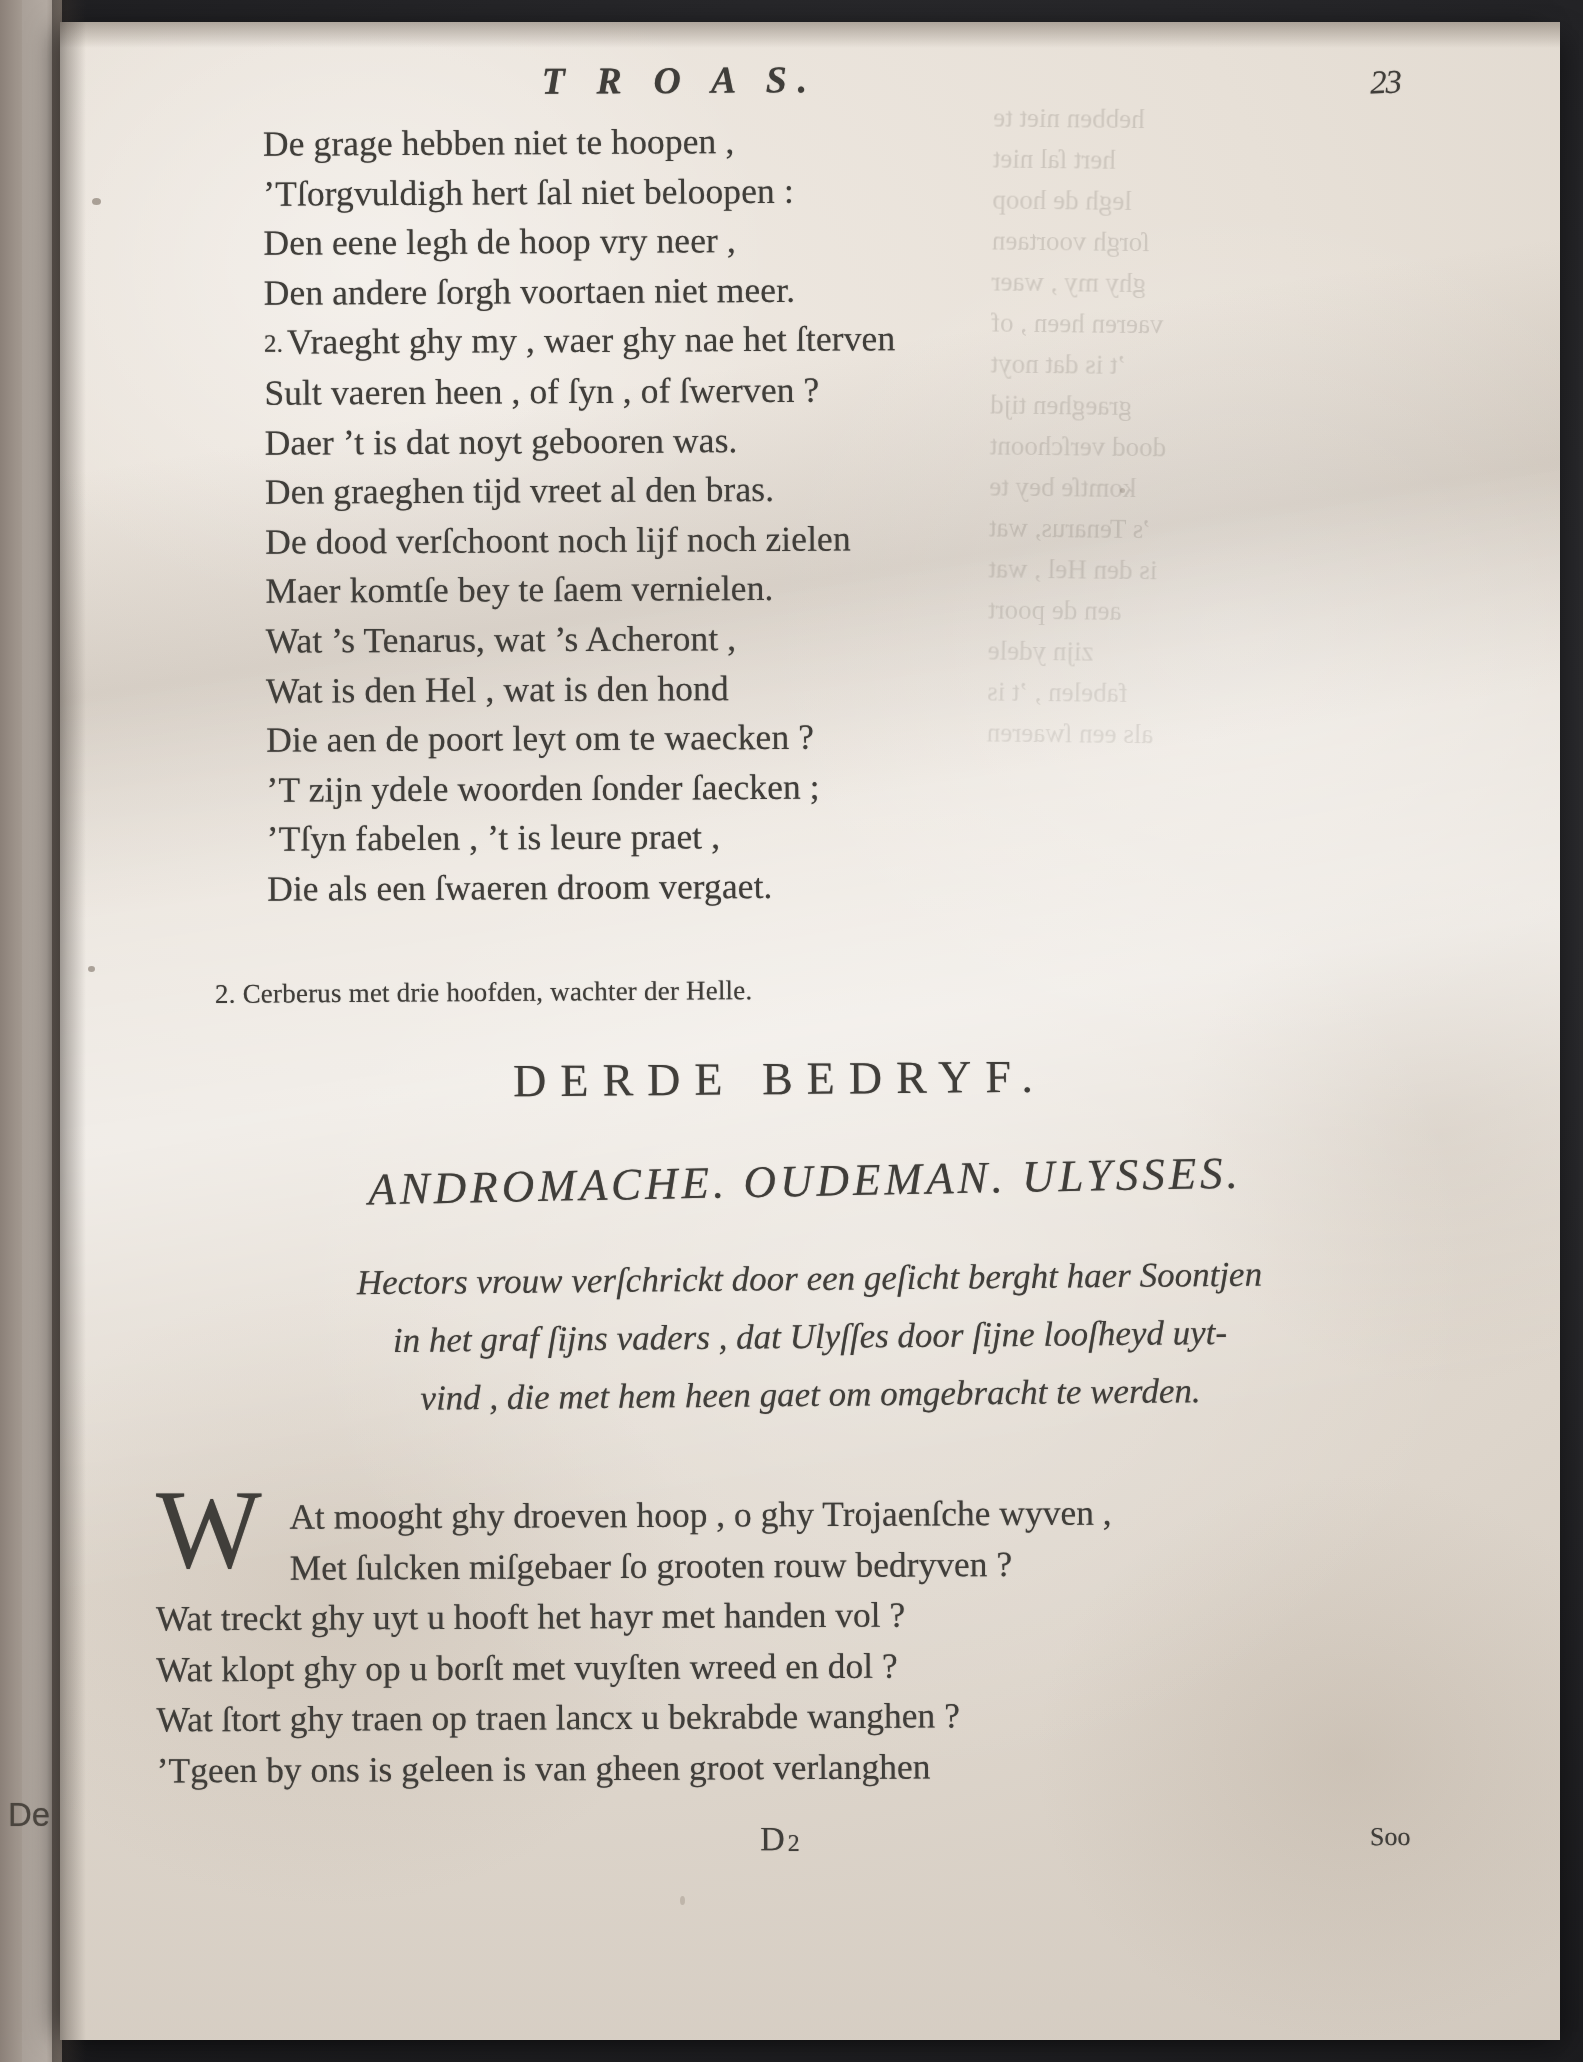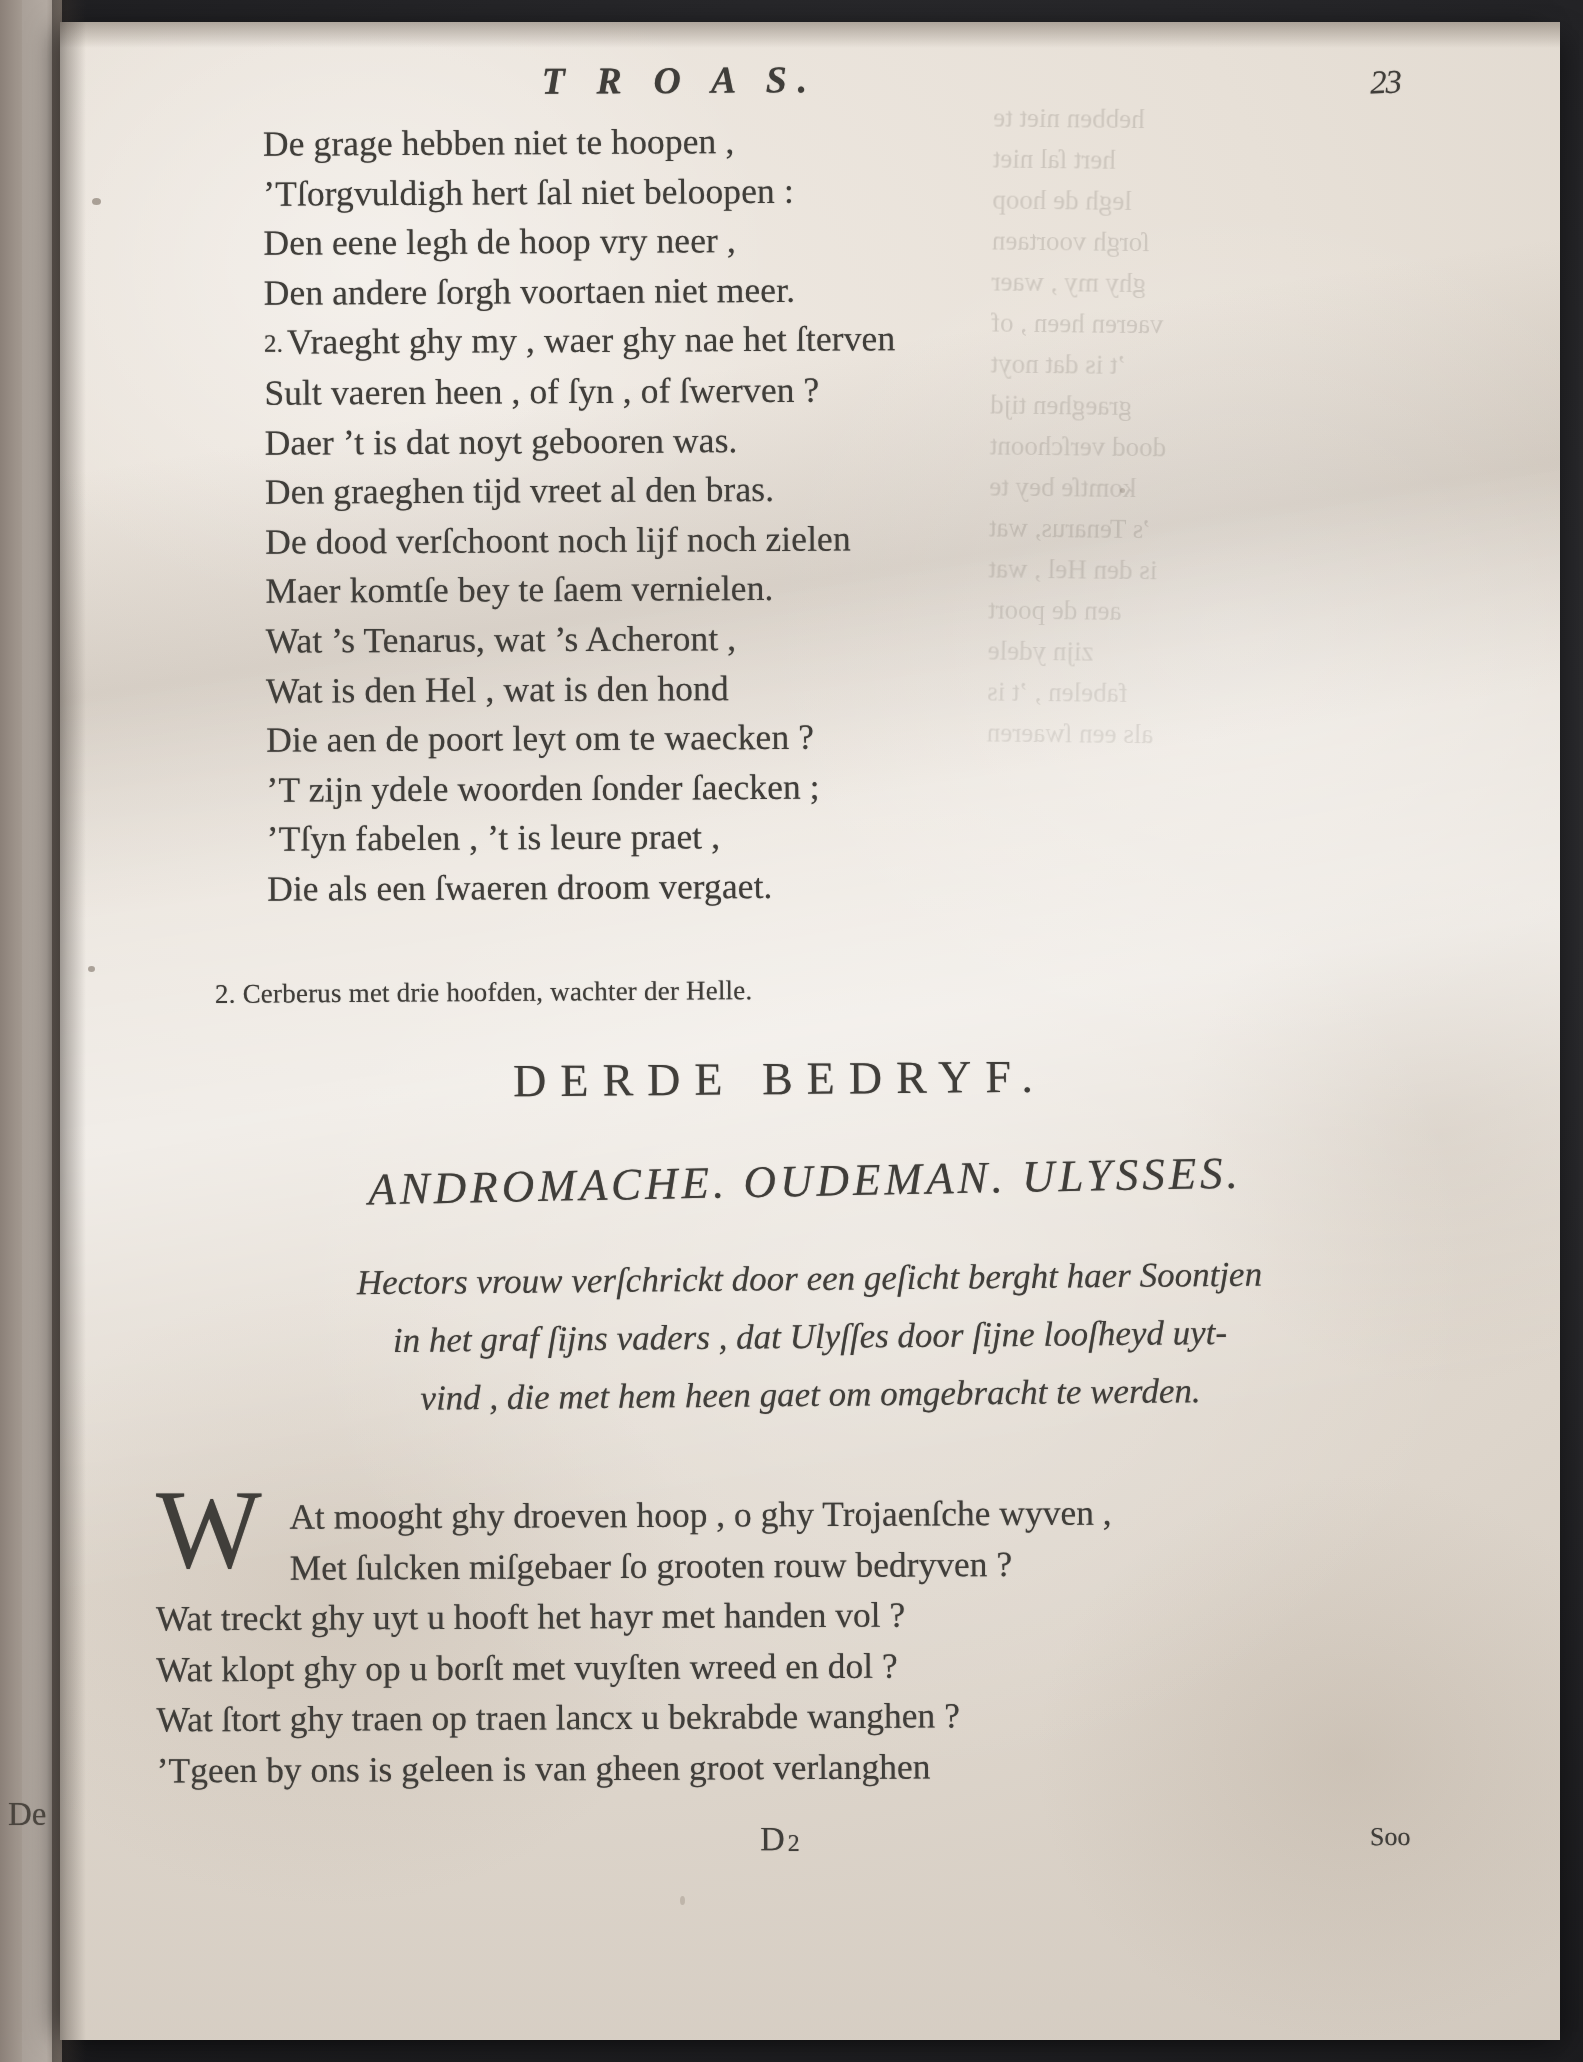--- a/index.html
+++ b/index.html
@@ -274,21 +274,21 @@
     transform: rotate(-0.4deg);
   }
 
   
   .facing-catchword {
     position: absolute;
     left: 8px; top: 1796px;
     font-size: 33px;
     color: #3f3a34;
     z-index: 7;
-    font-family: Liberation Serif, serif;
+    font-family: Liberation Sans, sans-serif;
     opacity: 0.88;
   }
 
   
   .speck {
     position: absolute;
     background: rgba(86,74,60,0.45);
     border-radius: 50%;
     z-index: 9;
     pointer-events: none;

